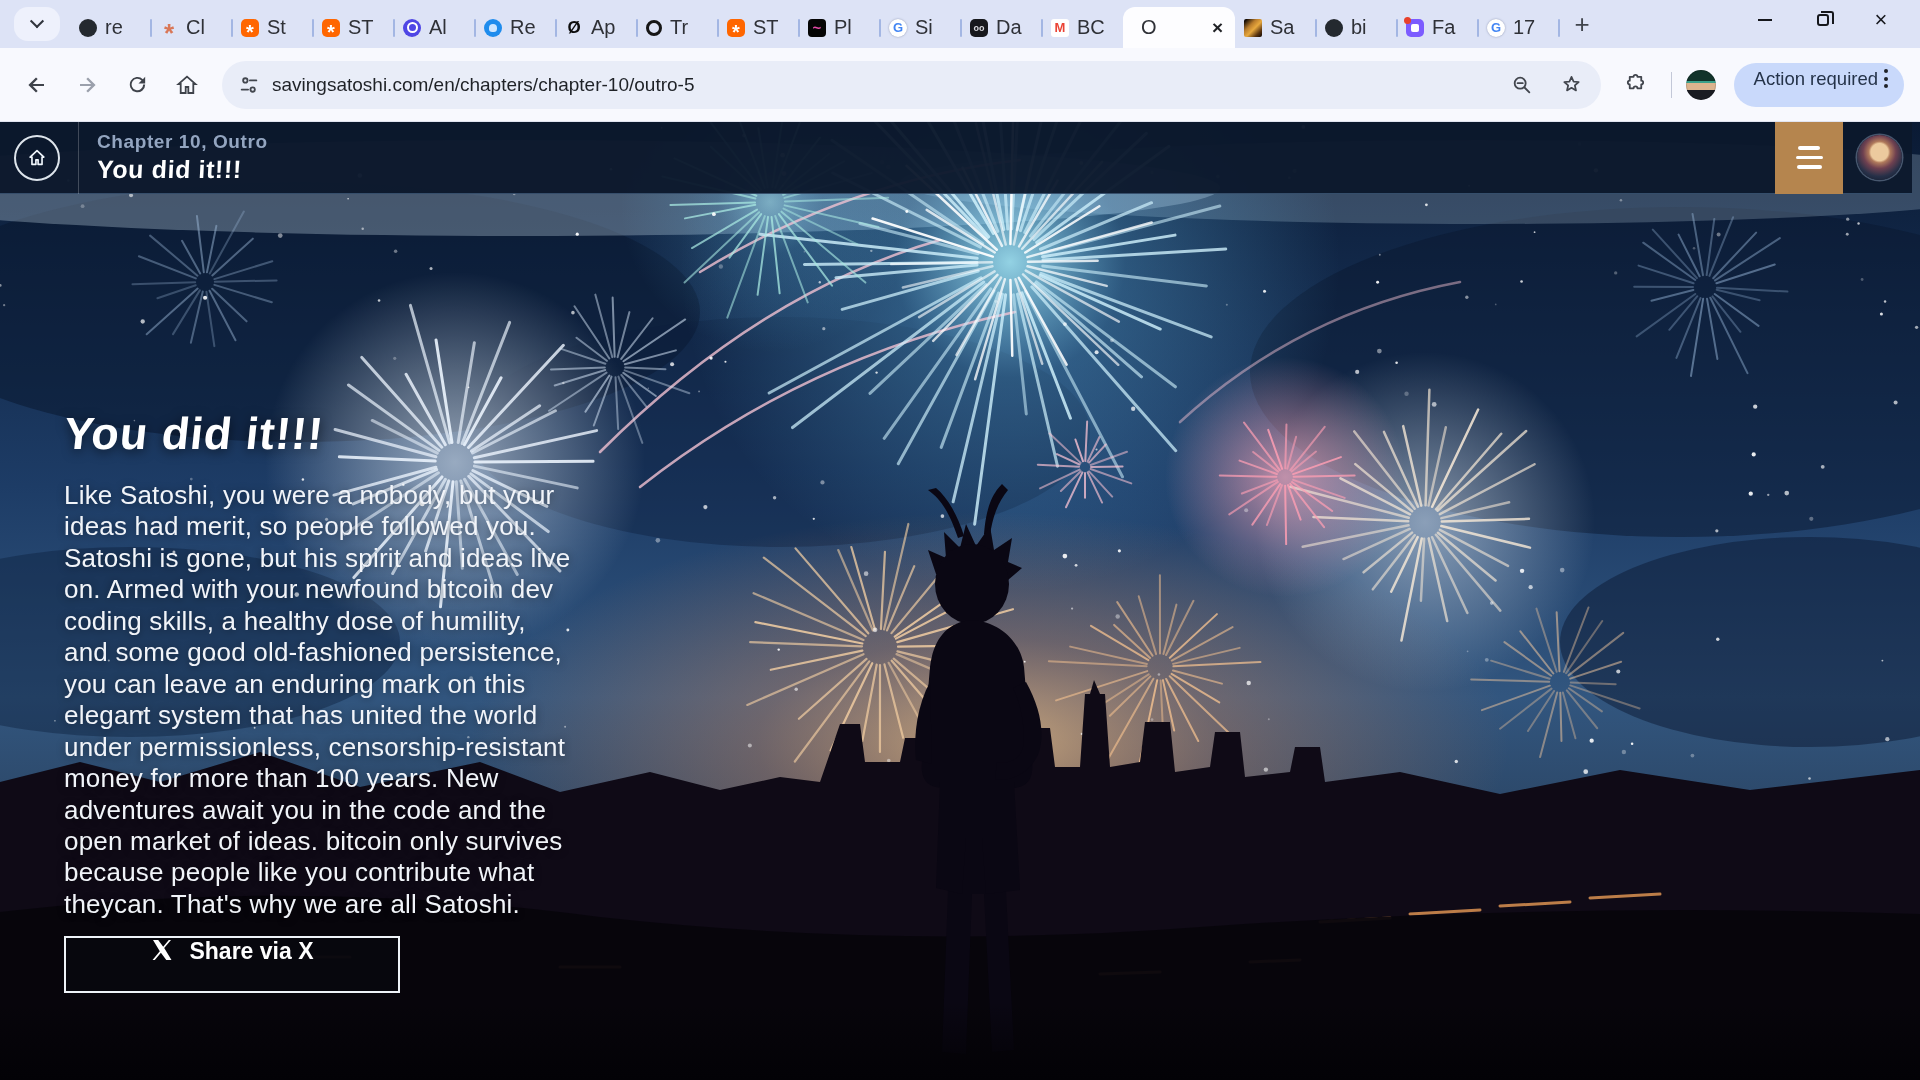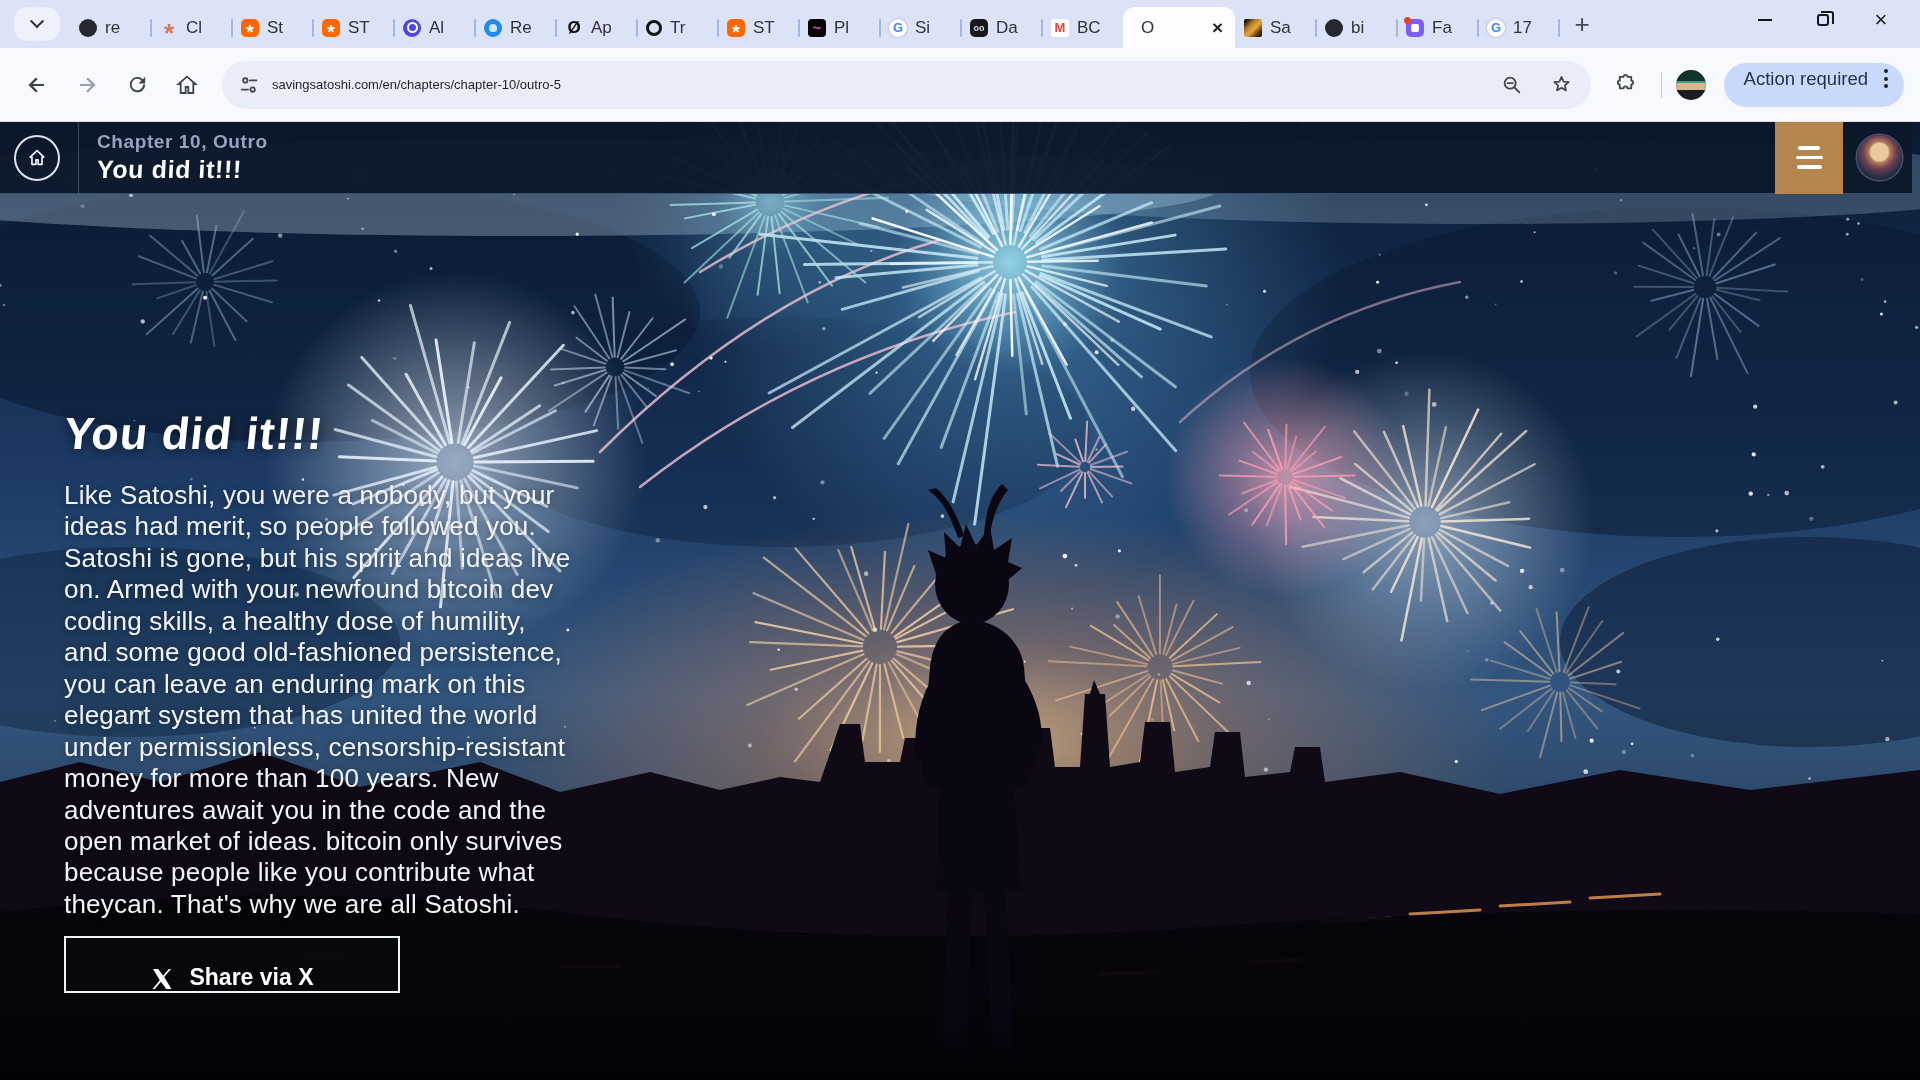--- a/index.html
+++ b/index.html
@@ -23,21 +23,21 @@
   .tab {
     position:relative; width:81px; height:41px; display:flex; align-items:center;
     gap:8px; padding:0 9px; border-radius:12px 12px 0 0; cursor:pointer; flex:none;
   }
   .tab:not(.active)::after {
     content:""; position:absolute; right:-1px; top:12px; height:18px; width:2px; background:#a3b6e3; border-radius:1px;
   }
   .tab.active { background:#fdfdff; width:112px; padding-left:18px; }
   .tab.active::after { display:none; }
   .tab:has(+ .tab.active)::after { display:none; }
-  .tab-label { font-size:17px; color:#2f3137; white-space:nowrap; overflow:hidden; flex:1; }
+  .tab-label { font-size:20px; color:#2f3137; white-space:nowrap; overflow:hidden; flex:1; }
   .tab-close { font-size:19px; color:#1f2125; font-weight:bold; padding:0 3px; border-radius:50%; }
   .fav { width:18px; height:18px; flex:none; display:flex; align-items:center; justify-content:center; border-radius:4px; }
   .github-icon { background:#24292f; border-radius:50%; }
   .claude-icon::before { content:"*"; color:#d97757; font-size:26px; font-weight:bold; line-height:10px; margin-top:10px; }
   .stacker-news-icon { background:#ff6600; border-radius:5px; }
   .stacker-news-icon::before { content:"*"; color:#fff; font-size:20px; font-weight:bold; line-height:8px; margin-top:8px; }
   .anthropic-icon { background:#4f46e5; border-radius:50%; }
   .anthropic-icon::before { content:""; width:7px; height:7px; border:2px solid #fff; border-radius:50%; }
   .headset-icon { background:#1f8ced; border-radius:50%; }
   .headset-icon::before { content:""; width:8px; height:8px; background:#cfe6ff; border-radius:50% 50% 40% 40%; }
@@ -67,31 +67,31 @@
   .toolbar {
     position:absolute; top:48px; left:0; right:0; height:74px; background:#f8f9fe;
     display:flex; align-items:center; padding:0 16px; gap:8px; border-bottom:1px solid #e1e4f0;
   }
   .tool-btn { width:42px; height:42px; border-radius:50%; display:flex; align-items:center; justify-content:center; color:#3f434b; cursor:pointer; flex:none; }
   .tool-btn.dim { color:#9ba0ac; }
   .urlbar {
     flex:1; height:48px; background:#e9edf8; border-radius:24px; display:flex;
     align-items:center; padding:0 10px 0 16px; gap:12px; margin:0 6px;
   }
-  .url-text { flex:1; font-size:13px; color:#1f2227; white-space:nowrap; overflow:hidden; }
+  .url-text { flex:1; font-size:19px; color:#1f2227; white-space:nowrap; overflow:hidden; }
   .url-icon-btn { width:38px; height:38px; border-radius:50%; display:flex; align-items:center; justify-content:center; color:#42464e; cursor:pointer; flex:none; }
   .toolbar-sep { width:1px; height:26px; background:#c3c8d8; margin:0 6px; }
   .profile-avatar {
     width:30px; height:30px; border-radius:50%; overflow:hidden; cursor:pointer; flex:none;
     background:linear-gradient(#12332a 0 36%, #3aa08a 36% 44%, #dcb48e 44% 66%, #1a1c22 66% 100%);
     box-shadow:0 0 0 1px rgba(0,0,0,.15) inset;
   }
   .action-pill {
     height:44px; border-radius:22px; background:#c9d9fb; display:flex; align-items:center;
-    gap:10px; padding:0 10px 12px 20px; margin-left:10px; cursor:pointer; flex:none;
+    padding:0 10px 12px 20px; margin-left:10px; cursor:pointer; flex:none;
   }
   .action-pill-label { font-size:18.5px; color:#253349; }
   .dots-v { display:flex; flex-direction:column; gap:3.5px; padding:6px; }
   .dots-v i { width:4px; height:4px; background:#1f2227; border-radius:50%; }
 
   
   .page { position:absolute; top:122px; left:0; width:1920px; height:958px; overflow:hidden; background:#0b1b36; }
   .scene { position:absolute; inset:0; width:100%; height:100%; }
 
   .site-header {
@@ -132,21 +132,21 @@
     font-size:26px; line-height:1.21; color:#f1f4f9; letter-spacing:.2px;
     text-shadow:0 1px 8px rgba(0,0,0,.45);
   }
   .continue-btn {
     margin-top:30px; width:336px; height:55px; background:#ffffff; border:none;
     display:flex; align-items:center; justify-content:center; cursor:pointer;
     font-size:23px; font-weight:700; color:#1c3d5a; font-family:"Liberation Sans",sans-serif;
   }
   .share-btn {
     margin-top:16px; width:336px; height:57px; background:rgba(8,10,18,.38);
-    border:2px solid #eef3f8; display:flex; align-items:flex-end; justify-content:center; gap:15px;
+    border:2px solid #eef3f8; display:flex; align-items:flex-start; justify-content:center; gap:15px;
     cursor:pointer; font-size:23px; font-weight:700; color:#ffffff; font-family:"Liberation Sans",sans-serif;
   }
 </style>
 </head>
 <body>
 
 <div class="screen">
 
   <div class="tabstrip">
     <div class="tab-search-btn">

